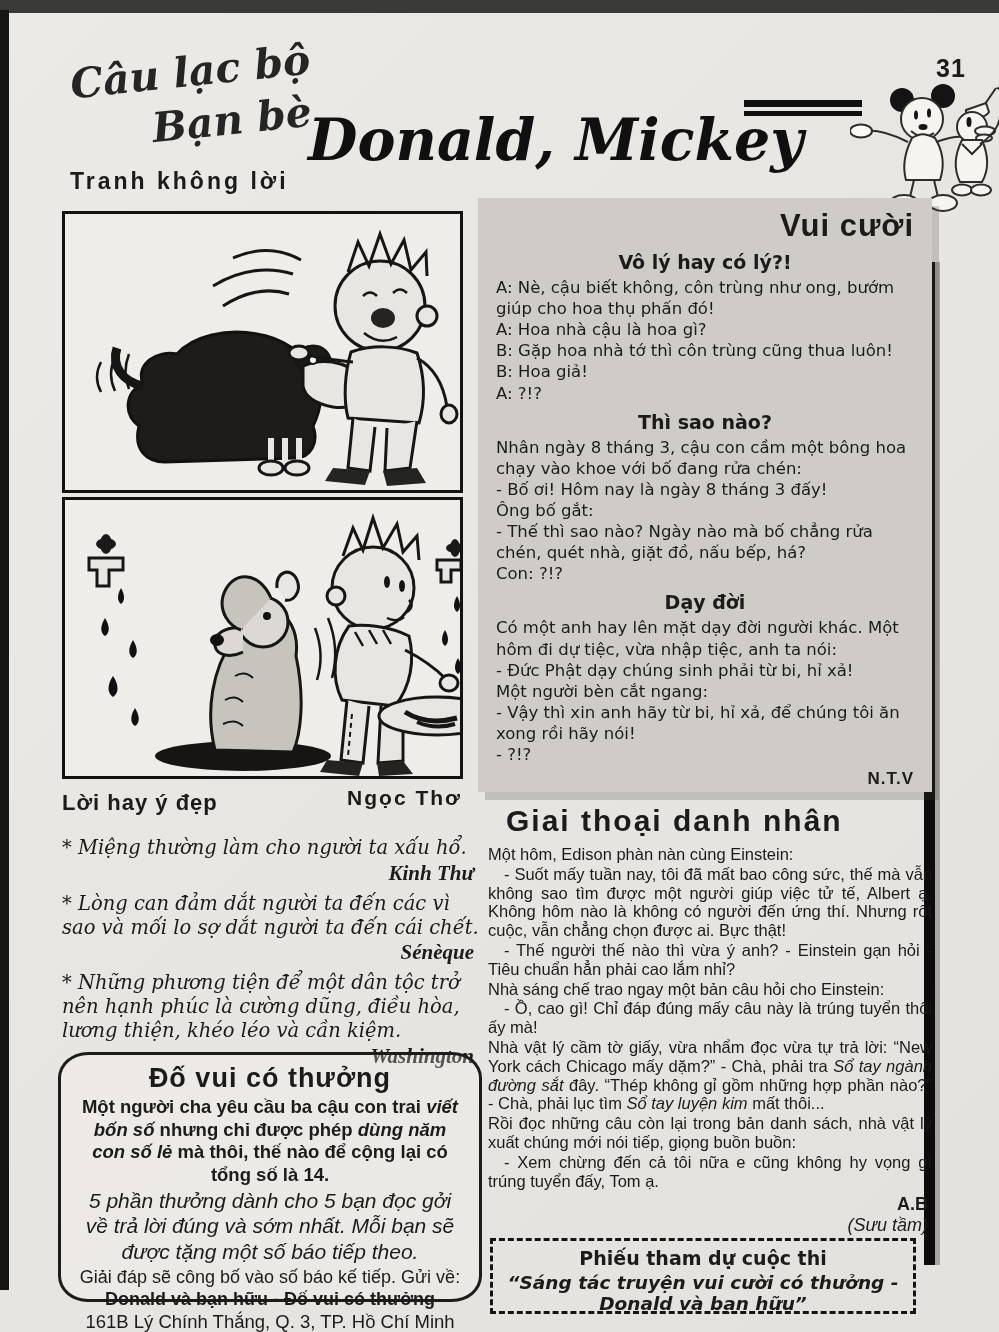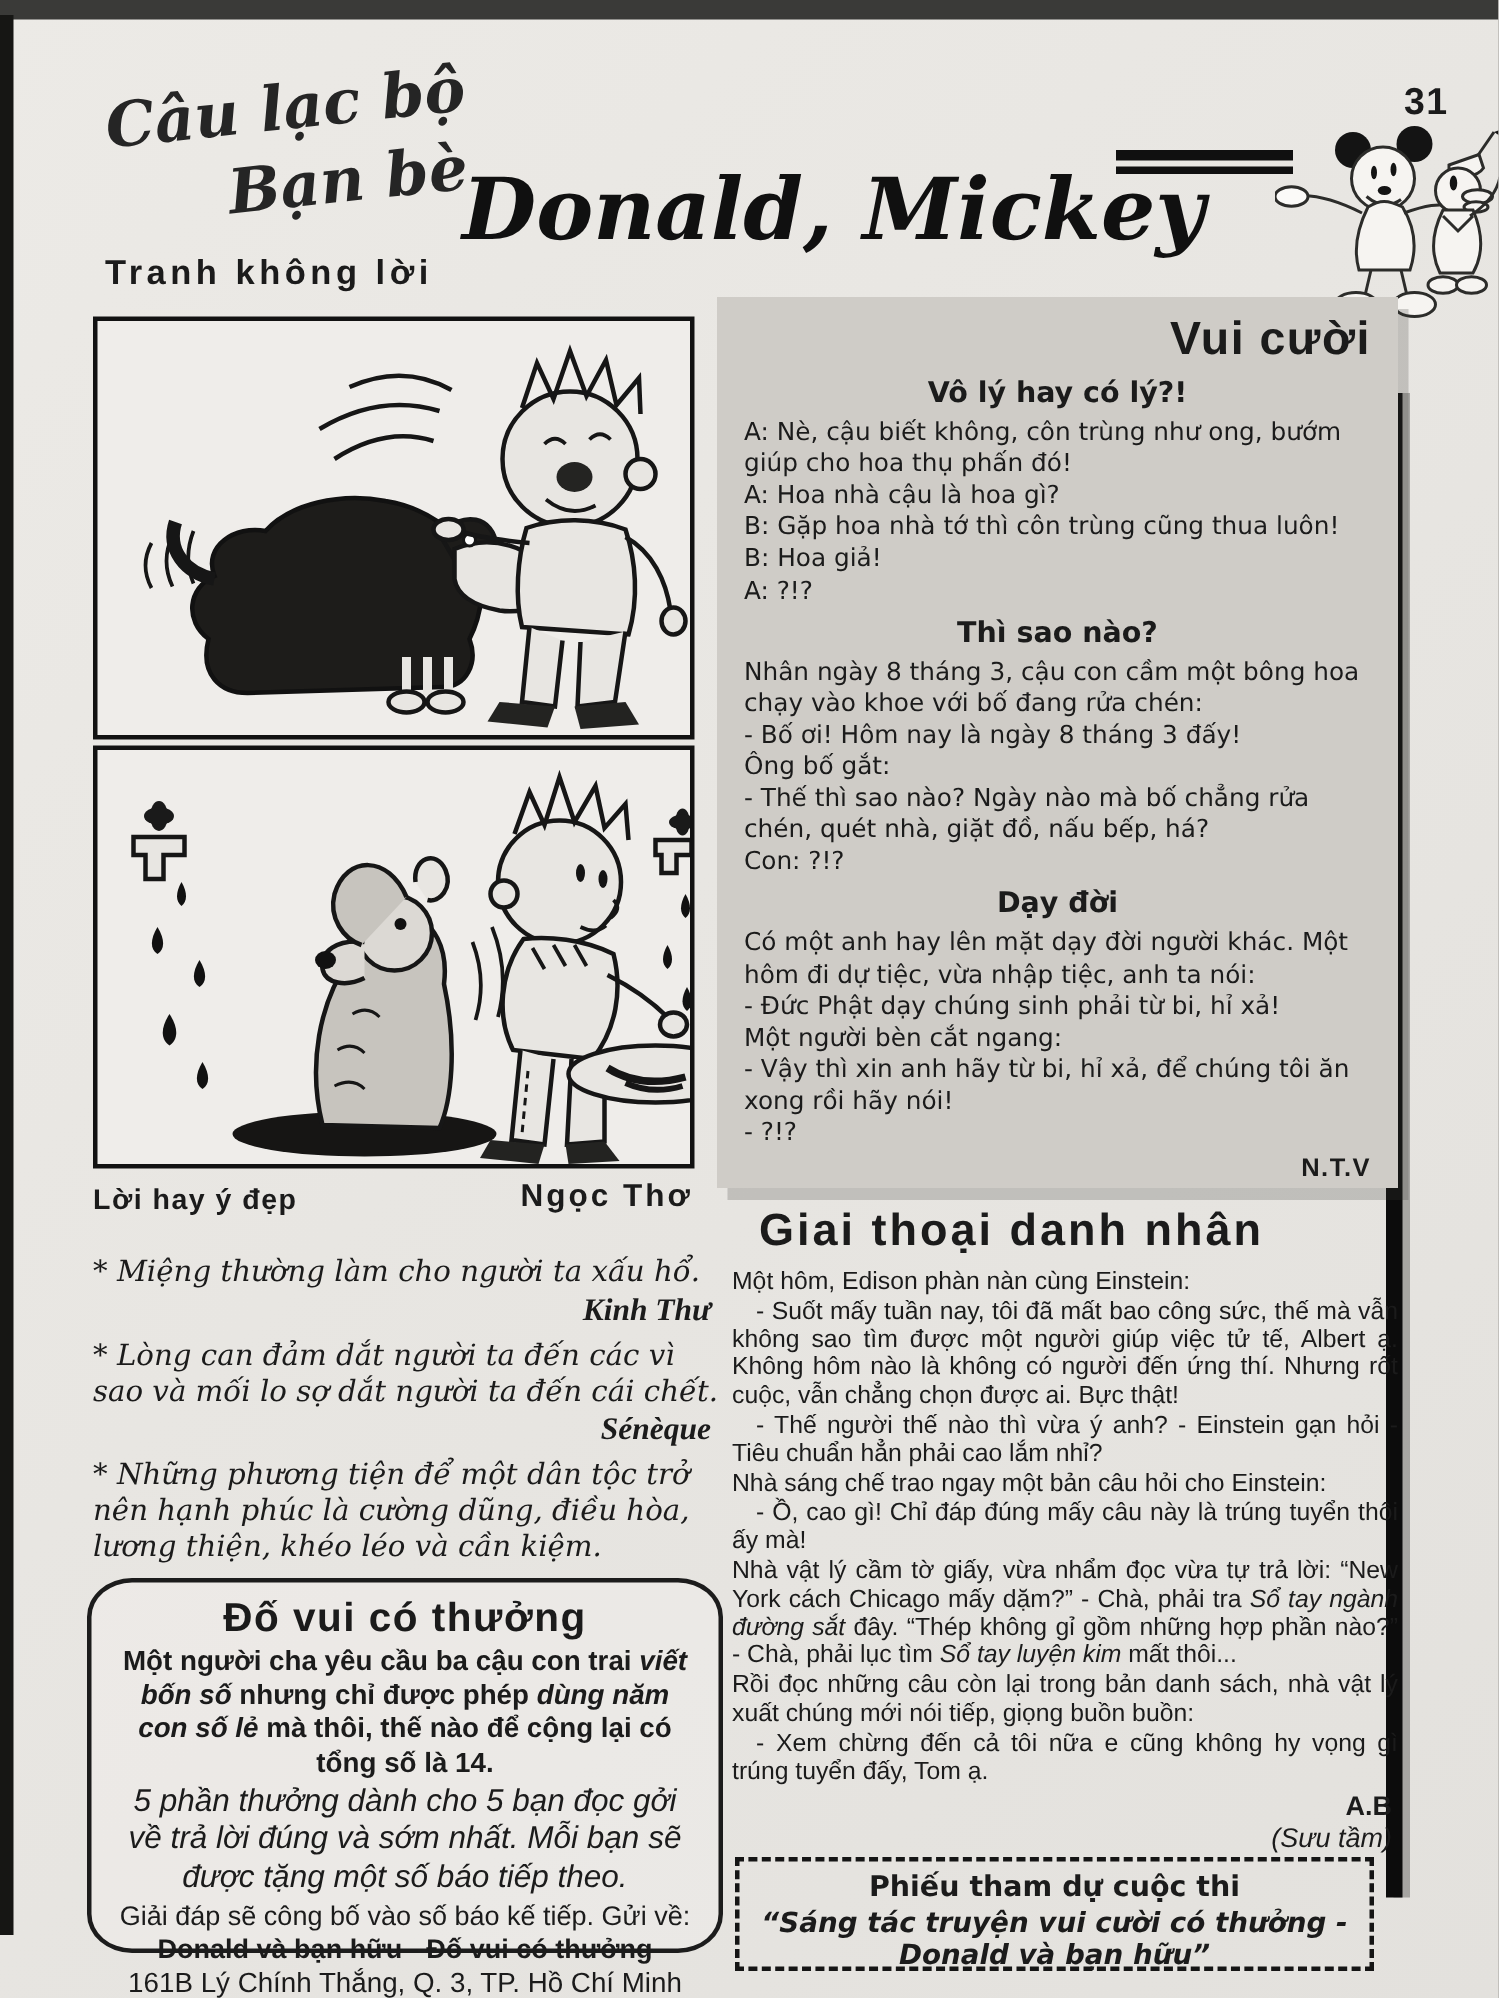--- a/index.html
+++ b/index.html
@@ -195,28 +195,29 @@
       <ellipse cx="390" cy="48" rx="5" ry="9" fill="#1a1a1a" stroke="none"></ellipse>
       <ellipse cx="390" cy="48" rx="9" ry="5" fill="#1a1a1a" stroke="none"></ellipse>
       <path d="M392,96 c4,7 4,13 0,16 c-4,-3 -4,-9 0,-16 z" fill="#111" stroke="none"></path>
       <path d="M380,130 c4,7 4,13 0,16 c-4,-3 -4,-9 0,-16 z" fill="#111" stroke="none"></path>
       <path d="M393,158 c4,7 4,13 0,16 c-4,-3 -4,-9 0,-16 z" fill="#111" stroke="none"></path>
     </svg>
   </div>
 
   <div class="abs artist" style="left:330px;top:786px;width:132px;">Ngọc Thơ</div>
 
-  <div class="abs" style="left:62px;top:790px;font-weight:bold;font-size:19px;letter-spacing:1px;">Lời hay ý đẹp</div>
+  <div class="abs" style="left:62px;top:790px;font-weight:bold;font-size:22px;letter-spacing:1px;">Lời hay ý đẹp</div>
 
   <div class="abs" style="left:62px;top:836px;width:422px;">
     <p class="quote-text">* Miệng thường làm cho người ta xấu hổ.</p>
     <p class="quote-author">Kinh Thư</p>
     <p class="quote-text">* Lòng can đảm dắt người ta đến các vì sao và mối lo sợ dắt người ta đến cái chết.</p>
     <p class="quote-author">Sénèque</p>
     <p class="quote-text">* Những phương tiện để một dân tộc trở nên hạnh phúc là cường dũng, điều hòa, lương thiện, khéo léo và cần kiệm.</p>
+    <p class="quote-author">Washington</p>
   </div>
 
   <div class="abs dovui" style="left:58px;top:1052px;width:424px;height:250px;">
     <h3>Đố vui có thưởng</h3>
     <p class="p-bold"><span>Một người cha yêu cầu ba cậu con trai </span><em>viết bốn số</em><span> nhưng chỉ được phép </span><em>dùng năm con số lẻ</em><span> mà thôi, thế nào để cộng lại có tổng số là 14.</span></p>
     <p class="p-italic">5 phần thưởng dành cho 5 bạn đọc gởi về trả lời đúng và sớm nhất. Mỗi bạn sẽ được tặng một số báo tiếp theo.</p>
     <p class="p-plain">Giải đáp sẽ công bố vào số báo kế tiếp. Gửi về:</p>
     <p class="p-addr-bold">Donald và bạn hữu - Đố vui có thưởng</p>
     <p class="p-addr">161B Lý Chính Thắng, Q. 3, TP. Hồ Chí Minh</p>
   </div>

